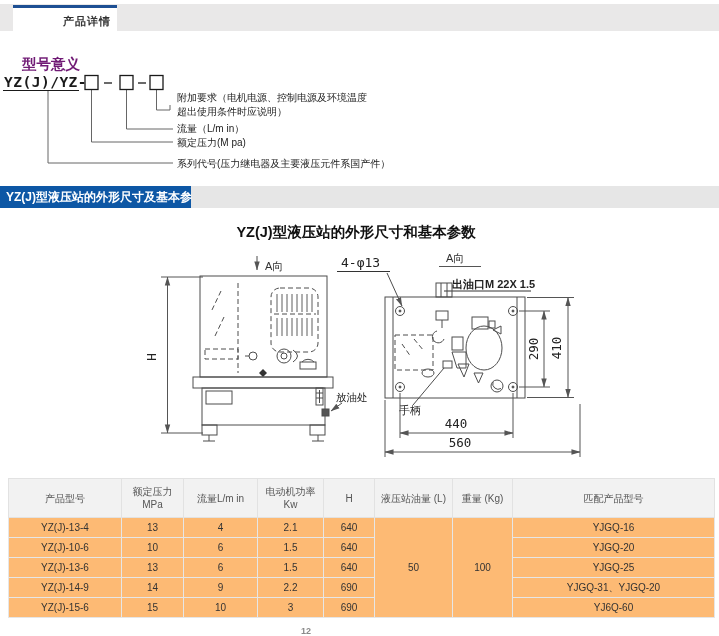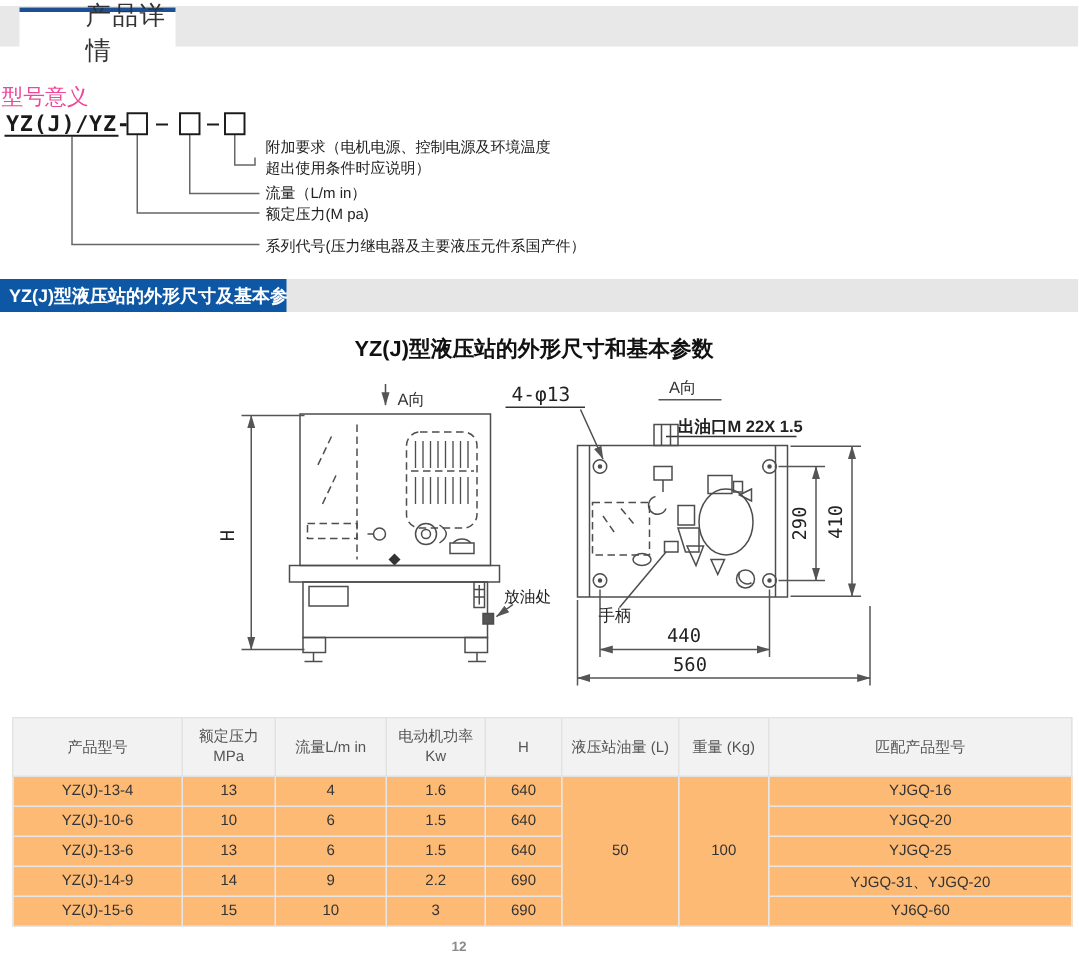--- a/index.html
+++ b/index.html
@@ -2,23 +2,23 @@
 <html><head>
 <meta charset="utf-8">
 <style>
   html,body{margin:0;padding:0;background:#fff;}
   .page{position:relative;width:719px;height:636px;background:#fff;overflow:hidden;
         font-family:"Liberation Sans","DejaVu Sans",sans-serif;}
   
   .top-band{position:absolute;left:0;top:4px;width:719px;height:27px;background:#e9e8e8;}
   .tab{position:absolute;left:13px;top:1px;width:104px;height:27px;background:#fff;
        border-top:3px solid #1d4f93;display:flex;align-items:center;justify-content:center;}
-  .tab span{font-size:17px;font-weight:normal;color:#333;letter-spacing:1px;margin-left:44px;}
-  
-  .model-heading{position:absolute;left:1px;top:55px;font-size:14.5px;font-weight:normal;color:#ec4899;}
+  .tab span{font-size:11px;font-weight:bold;color:#333;letter-spacing:1px;margin-left:44px;}
+  
+  .model-heading{position:absolute;left:22px;top:55px;font-size:14.5px;font-weight:bold;color:#701a75;}
   
   .svg-abs{position:absolute;left:0;}
   
   .section-bar{position:absolute;left:0;top:186px;width:719px;height:22px;background:#e6e6e6;}
   .section-bar .blue{position:absolute;left:0;top:0;width:191px;height:22px;background:#0d57a5;
        color:#fff;font-size:12px;font-weight:bold;line-height:22px;padding-left:6px;box-sizing:border-box;white-space:nowrap;text-align:center;}
   
   .spec-table{position:absolute;left:8px;top:478px;width:706px;border-collapse:collapse;table-layout:fixed;
        font-size:10px;color:#333;}
   .spec-table th{background:#f2f2f2;color:#555;font-weight:normal;border:1px solid #e2e2e2;
@@ -235,21 +235,21 @@
         <th>液压站油量 (L)</th>
         <th>重量 (Kg)</th>
         <th>匹配产品型号</th>
       </tr>
     </thead>
     <tbody>
       <tr>
         <td>YZ(J)-13-4</td>
         <td>13</td>
         <td>4</td>
-        <td>1.6</td>
+        <td>2.1</td>
         <td>640</td>
         <td rowspan="5">50</td>
         <td rowspan="5">100</td>
         <td>YJGQ-16</td>
       </tr>
       <tr>
         <td>YZ(J)-10-6</td>
         <td>10</td>
         <td>6</td>
         <td>1.5</td>

